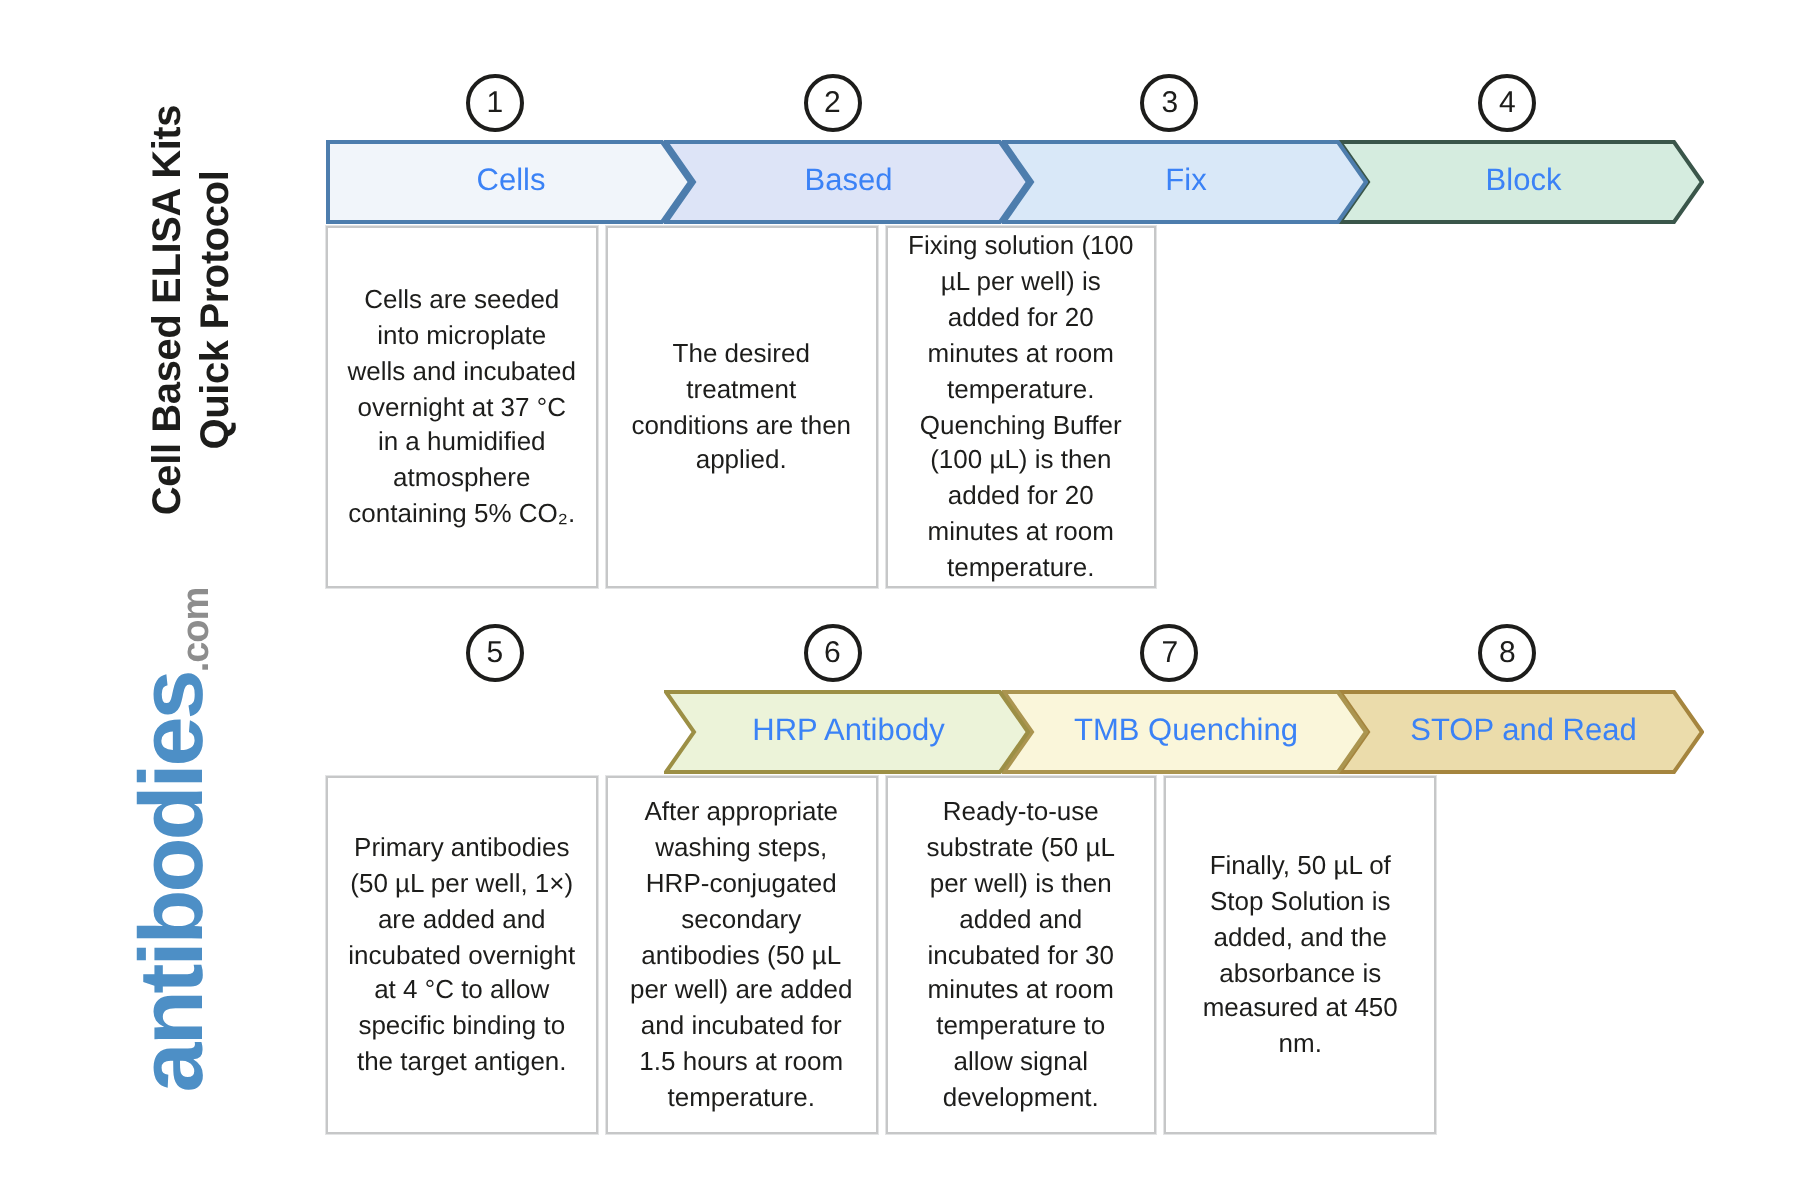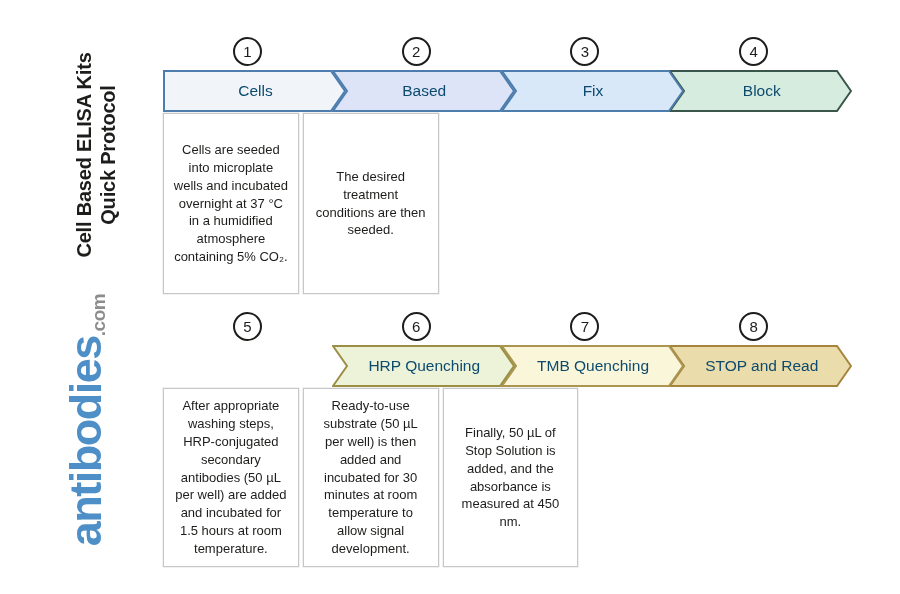--- a/index.html
+++ b/index.html
@@ -66,21 +66,21 @@
     stroke-width: 2;
     stroke-linejoin: miter;
   }
   .arrow-pos-0 { left: 0px;        z-index: 4; }
   .arrow-pos-1 { left: 168.75px;   z-index: 3; }
   .arrow-pos-2 { left: 337.5px;    z-index: 2; }
   .arrow-pos-3 { left: 506.25px;   z-index: 1; }
   .arrow-label {
     position: absolute; left: 10px; right: 8px; top: 0; height: 42px;
     display: flex; align-items: center; justify-content: center;
-    font-size: 15.5px; color: #0c4a6e;
+    font-size: 15.5px; color: #3b82f6;
   }
 
   .boxes {
     margin-top: 1px; width: 555px;
     display: grid; grid-template-columns: repeat(4, 1fr); column-gap: 4px;
   }
   .row-1 .boxes .desc-box { height: 163px; }
   .row-2 .boxes .desc-box { height: 161px; }
   .desc-box {
     background: #ffffff;
@@ -158,21 +158,24 @@
         </svg>
         <span class="arrow-label">Block</span>
       </div>
     </div>
 
     <div class="boxes">
       <div class="desc-box">
           <p>Cells are seeded into microplate wells and incubated overnight at 37 °C in a humidified atmosphere containing 5% CO₂.</p>
         </div>
       <div class="desc-box">
-          <p>The desired treatment conditions are then seeded.</p>
+          <p>The desired treatment conditions are then applied.</p>
+        </div>
+      <div class="desc-box">
+          <p>Fixing solution (100 µL per well) is added for 20 minutes at room temperature. Quenching Buffer (100 µL) is then added for 20 minutes at room temperature.</p>
         </div>
     </div>
   </div>
 
   <div class="row row-2">
     <div class="circles">
       <div class="circle-cell">
           <div class="num-circle">
             <span>5</span>
           </div>
@@ -192,38 +195,41 @@
             <span>8</span>
           </div>
         </div>
     </div>
 
     <div class="arrows">
       <div class="arrow arrow-pos-1" style="--fill: #ecf3d9; --stroke: #9c8f45;">
         <svg viewBox="0 0 183 42" preserveAspectRatio="none">
           <path d="M1,1 L168,1 L182,21 L168,41 L1,41 L15,21 Z"></path>
         </svg>
-        <span class="arrow-label">HRP Quenching</span>
+        <span class="arrow-label">HRP Antibody</span>
       </div>
       <div class="arrow arrow-pos-2" style="--fill: #faf6da; --stroke: #ab9550;">
         <svg viewBox="0 0 183 42" preserveAspectRatio="none">
           <path d="M1,1 L168,1 L182,21 L168,41 L1,41 L15,21 Z"></path>
         </svg>
         <span class="arrow-label">TMB Quenching</span>
       </div>
       <div class="arrow arrow-pos-3" style="--fill: #ebdcab; --stroke: #a5853e;">
         <svg viewBox="0 0 183 42" preserveAspectRatio="none">
           <path d="M1,1 L168,1 L182,21 L168,41 L1,41 L15,21 Z"></path>
         </svg>
         <span class="arrow-label">STOP and Read</span>
       </div>
     </div>
 
     <div class="boxes">
       <div class="desc-box">
+          <p>Primary antibodies (50 µL per well, 1×) are added and incubated overnight at 4 °C to allow specific binding to the target antigen.</p>
+        </div>
+      <div class="desc-box">
           <p>After appropriate washing steps, HRP-conjugated secondary antibodies (50 µL per well) are added and incubated for 1.5 hours at room temperature.</p>
         </div>
       <div class="desc-box">
           <p>Ready-to-use substrate (50 µL per well) is then added and incubated for 30 minutes at room temperature to allow signal development.</p>
         </div>
       <div class="desc-box">
           <p>Finally, 50 µL of Stop Solution is added, and the absorbance is measured at 450 nm.</p>
         </div>
     </div>
   </div>

